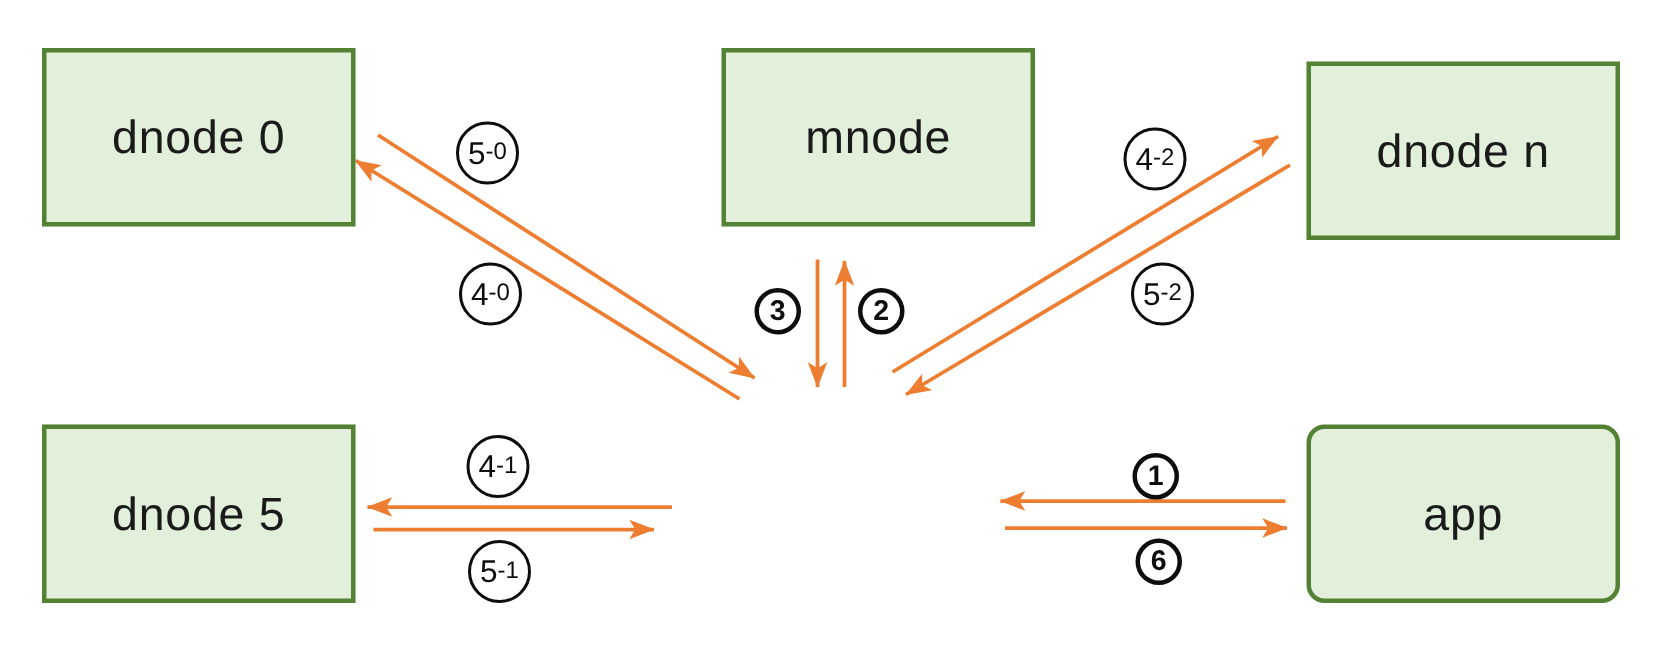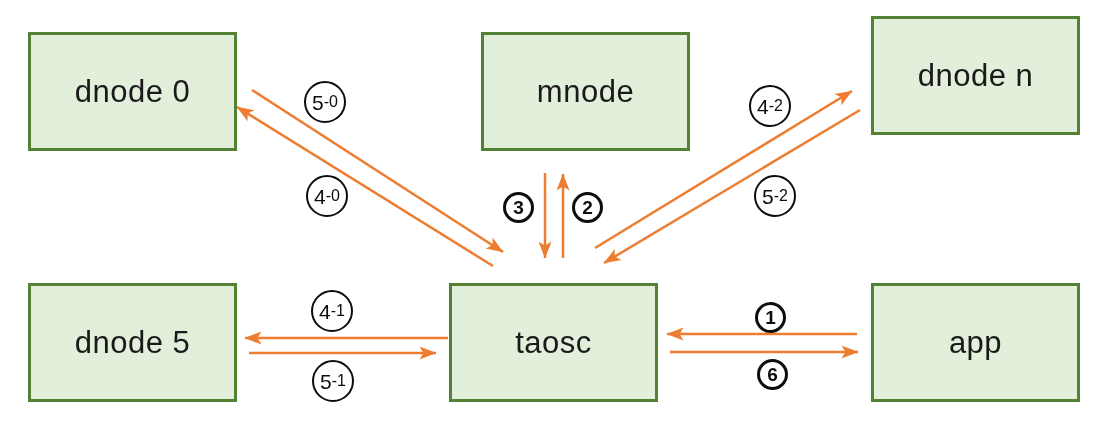--- a/index.html
+++ b/index.html
@@ -67,30 +67,27 @@
     <line x1="857" y1="334" x2="667" y2="334" stroke="#ed7d31" stroke-width="2.5" marker-end="url(#ah)"></line>
     <line x1="670" y1="352" x2="858" y2="352" stroke="#ed7d31" stroke-width="2.5" marker-end="url(#ah)"></line>
   </svg>
 
   <div class="node" style="left:28px;  top:32px;">
     <span class="node-label">dnode 0</span>
   </div>
   <div class="node" style="left:449px; top:32px;margin-left:32px;">
     <span class="node-label">mnode</span>
   </div>
-  <div class="node" style="left:871px; top:16px;">
+  <div class="node" style="left:871px; top:41px;">
     <span class="node-label">dnode n</span>
   </div>
   <div class="node" style="left:28px;  top:283px;">
     <span class="node-label">dnode 5</span>
   </div>
-  <div class="node" style="left:449px; top:283px;">
-    <span class="node-label">taosc</span>
-  </div>
-  <div class="node" style="left:871px; top:283px;">
+  <div class="node" style="left:871px; top:283px;border-radius:12px;">
     <span class="node-label">app</span>
   </div>
 
   <div class="badge badge-lg" style="left:304px; top:81px;">
     <span class="badge-main">5</span>
       <span class="badge-suffix">-0</span>
   </div>
   <div class="badge badge-lg" style="left:306px; top:175px;">
     <span class="badge-main">4</span>
       <span class="badge-suffix">-0</span>

